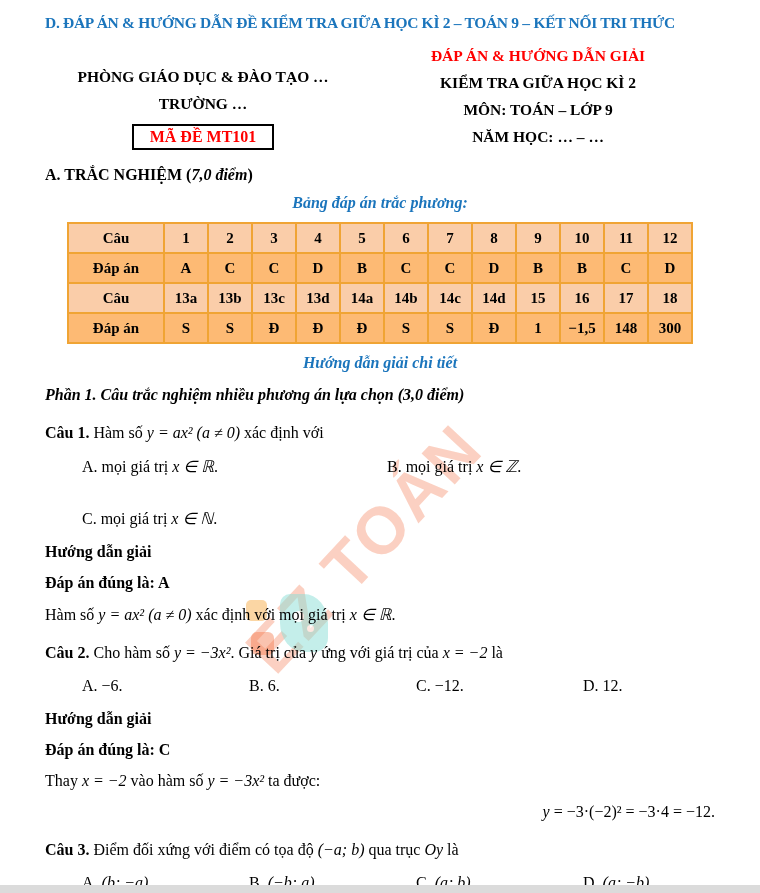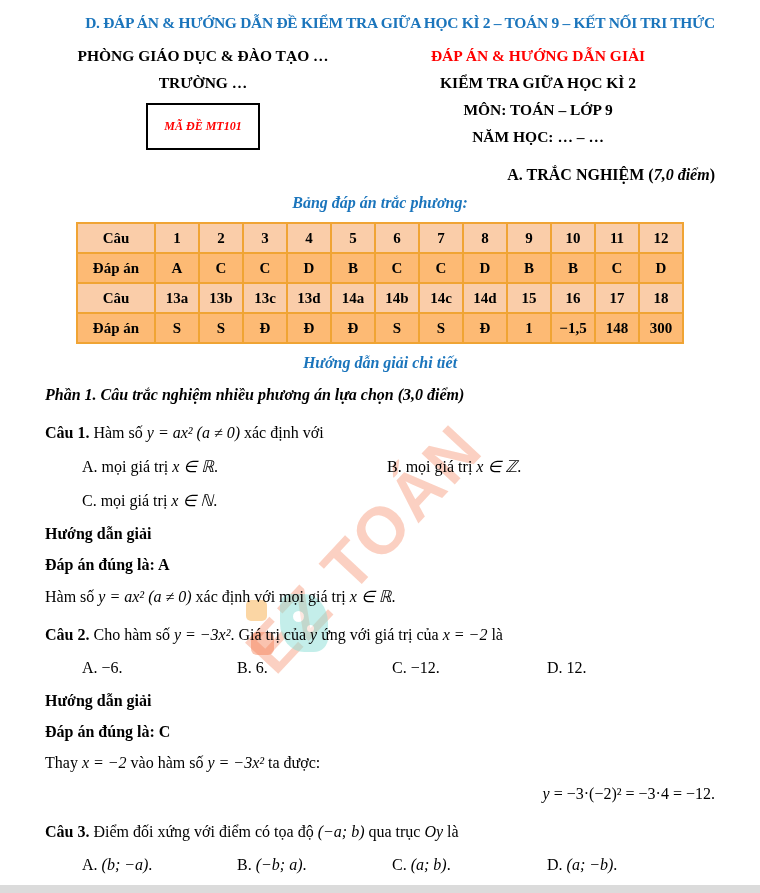--- a/index.html
+++ b/index.html
@@ -33,51 +33,51 @@
   .wm-shield::before{content:""; position:absolute; left:13px; top:17px; width:11px; height:11px;
     border-radius:50%; background:#fff;}
   .wm-shield::after{content:""; position:absolute; left:27px; top:31px; width:7px; height:7px;
     border-radius:50%; background:#fff;}
   .wm-sq-yellow{position:absolute; left:18px; top:262px; width:21px; height:21px; border-radius:5px;
     background:var(--watermark-yellow); opacity:0.55;}
   .wm-sq-orange{position:absolute; left:23px; top:294px; width:23px; height:23px; border-radius:6px;
     background:var(--watermark-orange); opacity:0.45;}
 
   
-  .doc-title{margin:8px 0 10px 0; text-align:right; font-size:15.5px; font-weight:bold;
+  .doc-title{margin:8px 0 10px 0; text-align:left; font-size:15.5px; font-weight:bold;
     letter-spacing:-0.3px; color:var(--title-blue);}
   .head-cols{display:flex; margin-bottom:2px;align-items:flex-end;}
   .head-left{flex:1; text-align:center;}
   .head-right{flex:1.12; text-align:center;}
   .hl{font-weight:bold; font-size:15.5px; line-height:27px;}
   .red{color:var(--accent-red);}
-  .code-box{display:inline-block; border:2px solid #000; padding:14px 16px; margin-top:7px;
-    font-weight:bold; font-size:12px; color:var(--accent-red);font-style:italic;}
+  .code-box{display:inline-block; border:2px solid #000; padding:2px 16px; margin-top:7px;
+    font-weight:bold; font-size:16px; color:var(--accent-red);}
 
   
-  .section-a{font-weight:bold; font-size:16px; margin:16px 0 4px 0;text-align:right;}
+  .section-a{font-weight:bold; font-size:16px; margin:16px 0 4px 0;}
   .center-blue{text-align:center; color:var(--title-blue); font-weight:bold; font-style:italic;
     font-size:16px; margin:10px 0;}
 
   table.ans{border-collapse:collapse; margin:8px auto 6px auto;}
   .ans td{border:2px solid var(--table-border); width:44px; height:30px; padding:0 2px;
     text-align:center; font-weight:bold; font-size:15px; background:#fdba74;}
-  .ans td.hd{width:78px;}
+  .ans td.hd{width:96px;}
   .ans tr.peach td{background:var(--table-header-bg);}
 
   .part-heading{font-weight:bold; font-style:italic; font-size:16px; margin:14px 0 6px 0;}
 
   p{margin:13px 0;}
   .q{margin:20px 0 0 0;}
   .bold{font-weight:bold;}
   .math{font-style:italic;}
   .mn{font-style:normal;}
 
-  .opts2{display:grid; grid-template-columns:305px auto; row-gap:15px; margin:15px 0 15px 37px;}
-  .opts4{display:grid; grid-template-columns:155px 155px 155px auto; margin:15px 0 15px 37px;}
+  .opts2{display:grid; grid-template-columns:305px auto; row-gap:33px; margin:15px 0 15px 37px;}
+  .opts4{display:grid; grid-template-columns:155px 155px 155px auto; margin:15px 0 15px 37px;gap:12px;}
   .equation{text-align:right; margin:12px 0 8px 0;}
 
   .bottom-bar{position:absolute; left:0; bottom:0; width:100%; height:8px;
     background:var(--bottom-bar); z-index:2;}
 </style>
 </head>
 <body>
 
 <div class="page">
 

